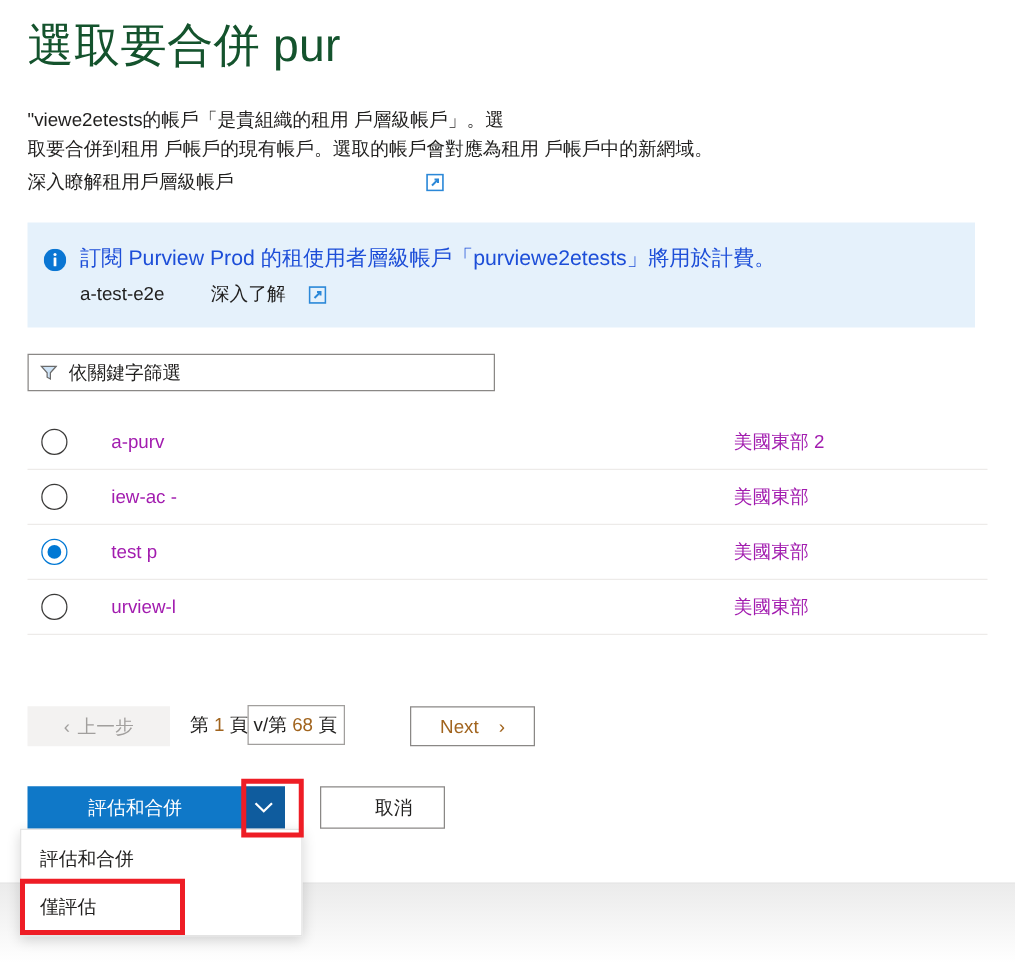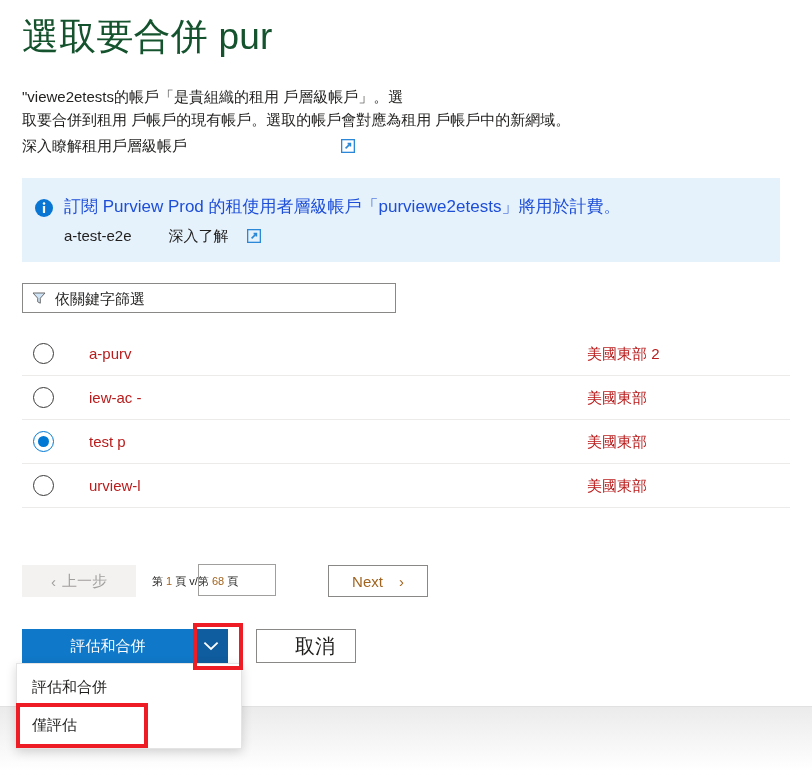--- a/index.html
+++ b/index.html
@@ -221,21 +221,21 @@
     width: 11px;
     height: 11px;
     border-radius: 50%;
     background: #0078d4;
   }
   .cell {
     position: absolute;
     top: 13px;
     font-size: 15px;
     line-height: 18px;
-    color: #b91c1c;
+    color: #a21caf;
     white-space: nowrap;
   }
   .cell.c-name { left: 67px; }
   .cell.c-sub  { left: 288px; }
   .cell.c-loc  { left: 565px; }
 
   
   .pager {
     position: absolute;
     left: 22px;
@@ -256,21 +256,21 @@
     display: flex;
     align-items: center;
     justify-content: center;
     gap: 6px;
     cursor: default;
   }
   .pg-label {
     position: absolute;
     left: 130px;
     top: 6px;
-    font-size: 11px;
+    font-size: 15px;
     line-height: 20px;
     color: #201f1e;
     white-space: nowrap;
   }
   .pg-label .num { color: #a1641e; }
   .pg-input-ghost {
     position: absolute;
     left: 176px;
     top: -1px;
     width: 78px;
@@ -331,21 +331,21 @@
   }
   .btn-cancel {
     position: absolute;
     left: 256px;
     top: 629px;
     width: 100px;
     height: 34px;
     background: #ffffff;
     border: 1px solid #8a8886;
     font-family: inherit;
-    font-size: 20px;
+    font-size: 15px;
     color: #201f1e;
     display: flex;
     align-items: center;
     justify-content: center;
     cursor: pointer;
     box-sizing: border-box;
     padding-left: 24px;
   }
 
   

